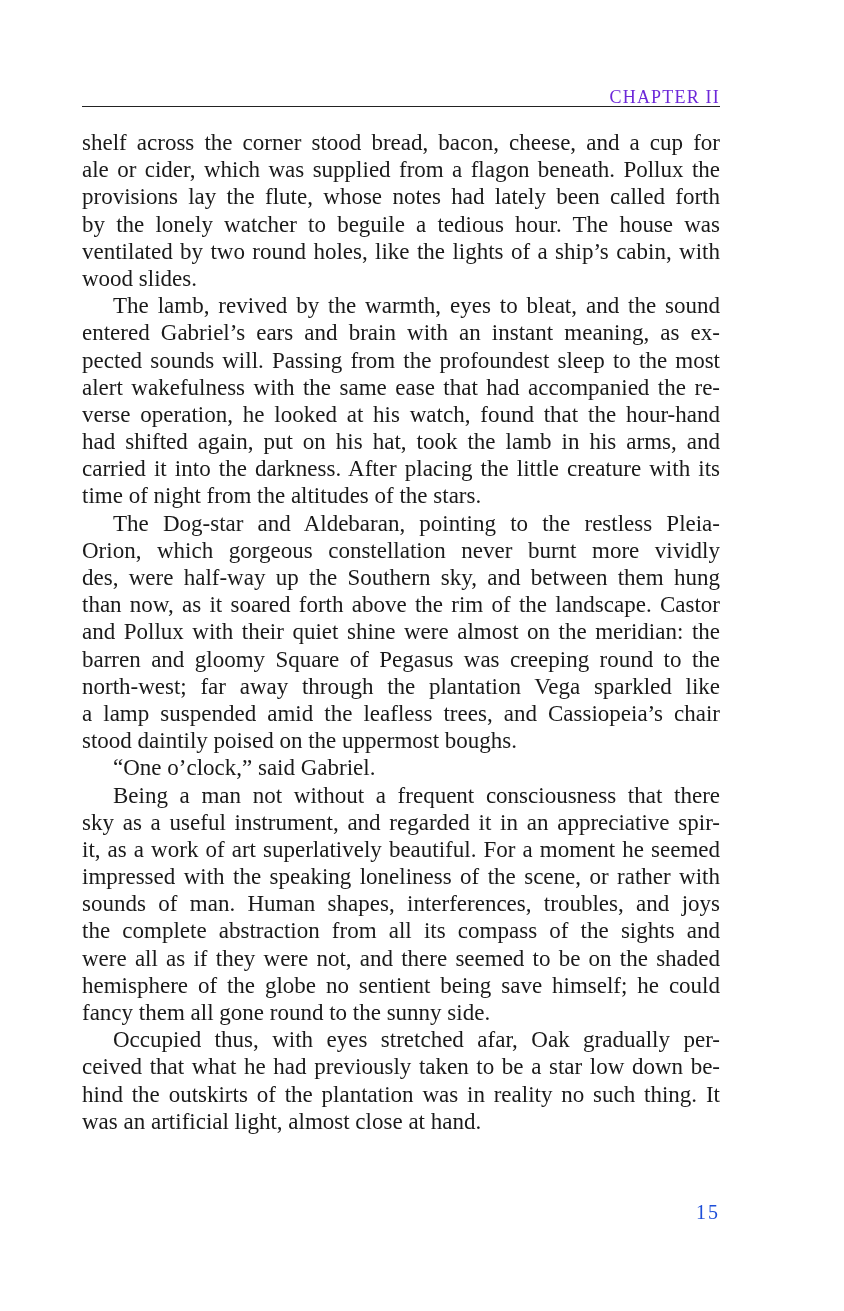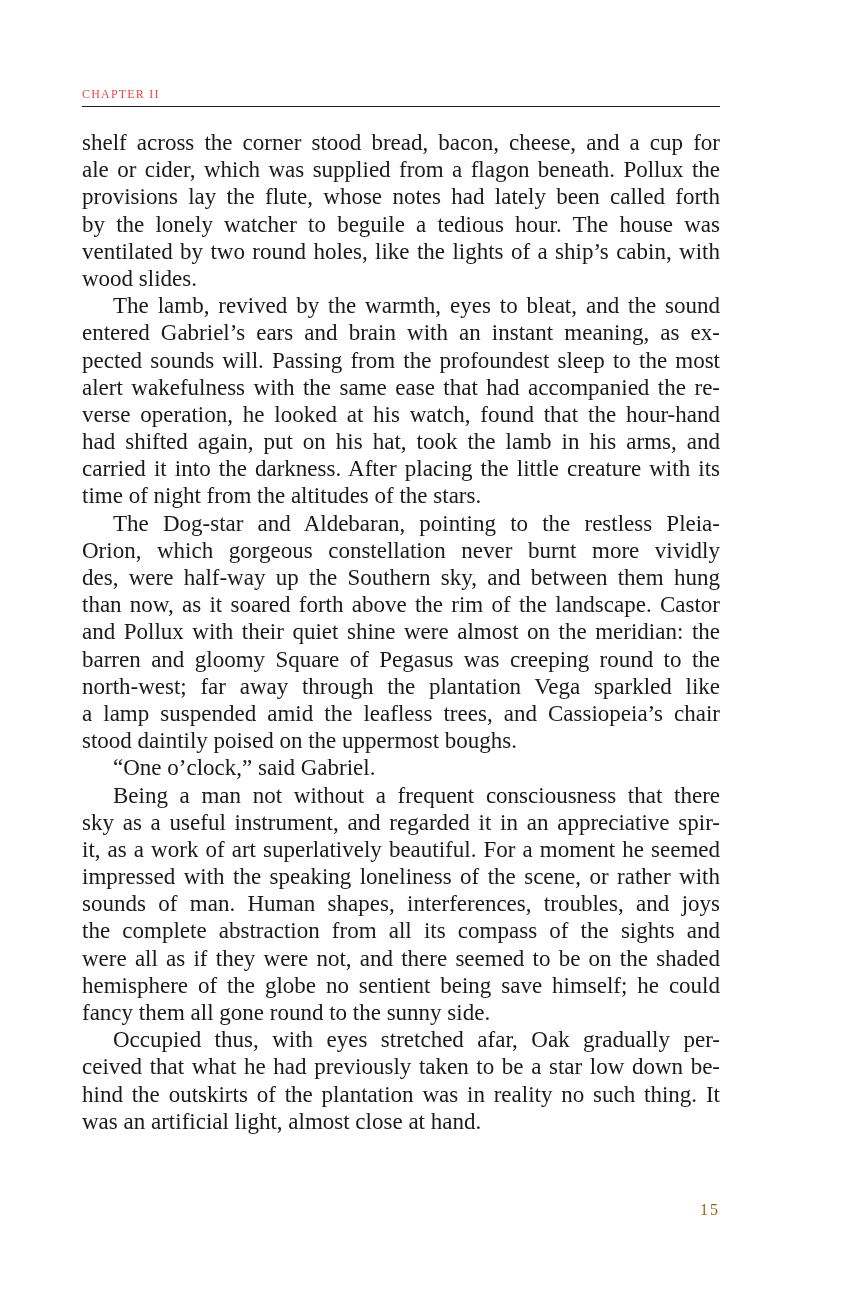--- a/index.html
+++ b/index.html
@@ -19,24 +19,24 @@
       position: absolute;
       left: 82px;
       top: 0;
       width: 638px;
     }
     .running-head {
       position: absolute;
       top: 87px;
       left: 0;
       width: 638px;
-      text-align: left;
-      font-size: 12px;
+      text-align: right;
+      font-size: 18px;
       letter-spacing: 1.2px;
-      color: #ef4444;
+      color: #6d28d9;
     }
     .head-rule {
       position: absolute;
       top: 106px;
       left: 0;
       width: 638px;
       height: 0;
       border-top: 1px solid #222;
     }
     .body-text {
@@ -60,23 +60,23 @@
       text-align-last: left;
     }
     .line.indent {
       padding-left: 31px;
       width: 607px;
     }
     .page-number {
       position: absolute;
       top: 1201px;
       right: 0;
-      font-size: 16px;
+      font-size: 20px;
       letter-spacing: 2px;
-      color: #a16207;
+      color: #1d4ed8;
     }
   </style>
 </head>
 <body>
 
 <div class="page">
   <div class="running-head">CHAPTER II</div>
   <div class="head-rule"></div>
 
   <div class="body-text">

